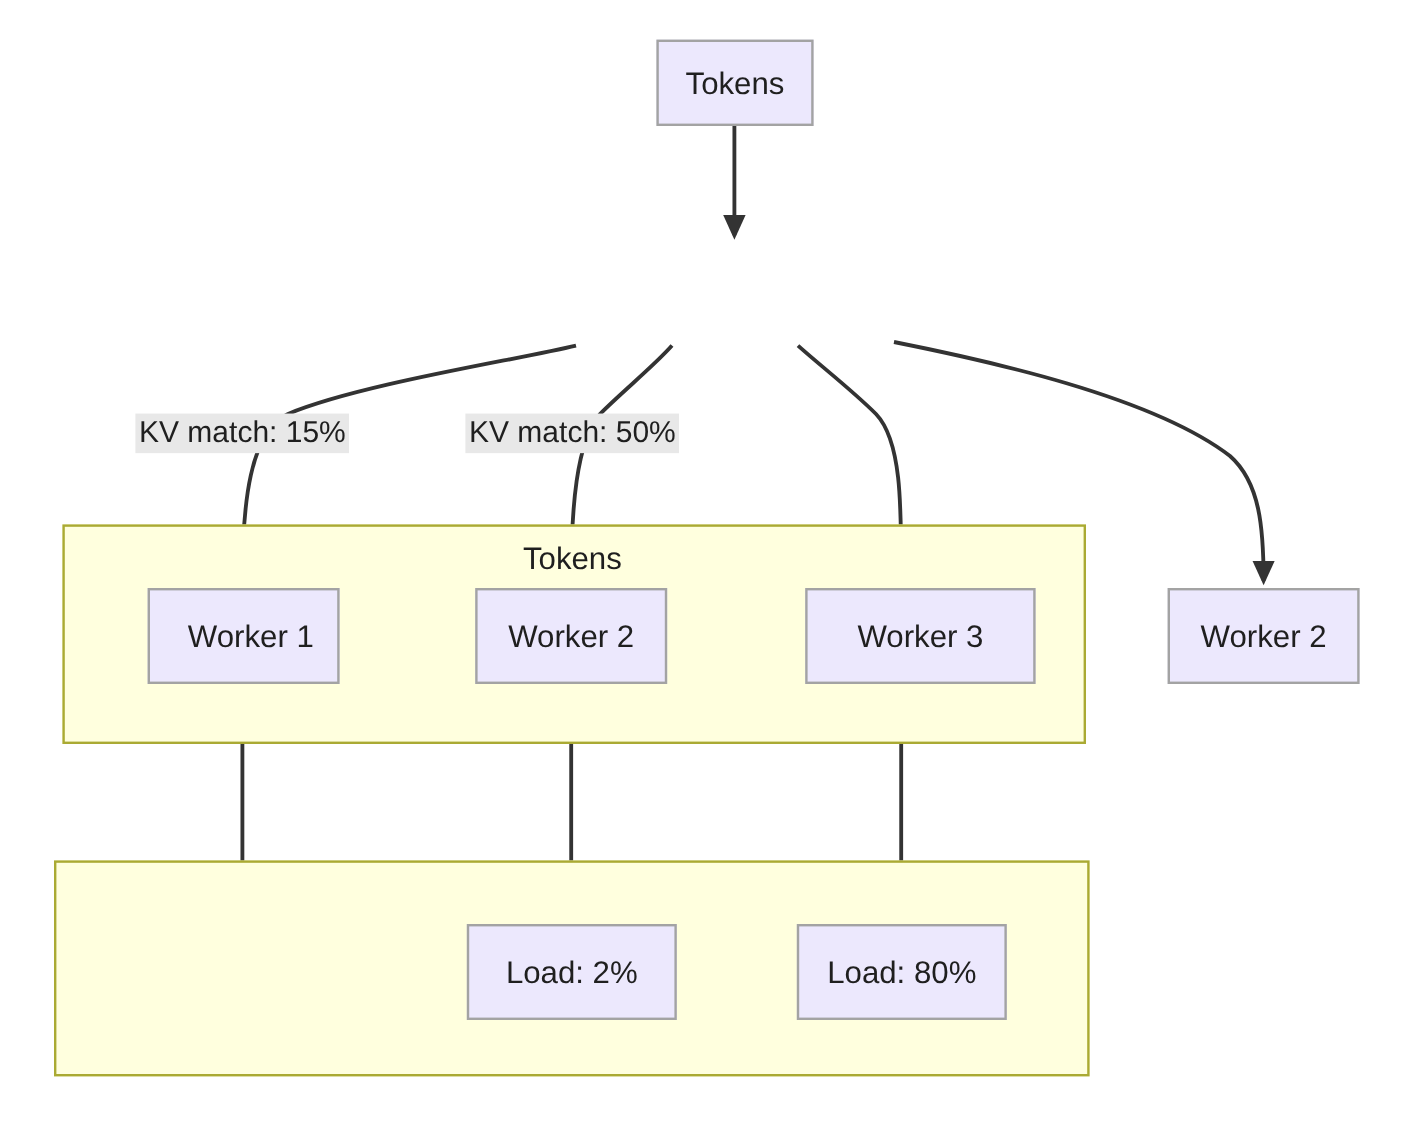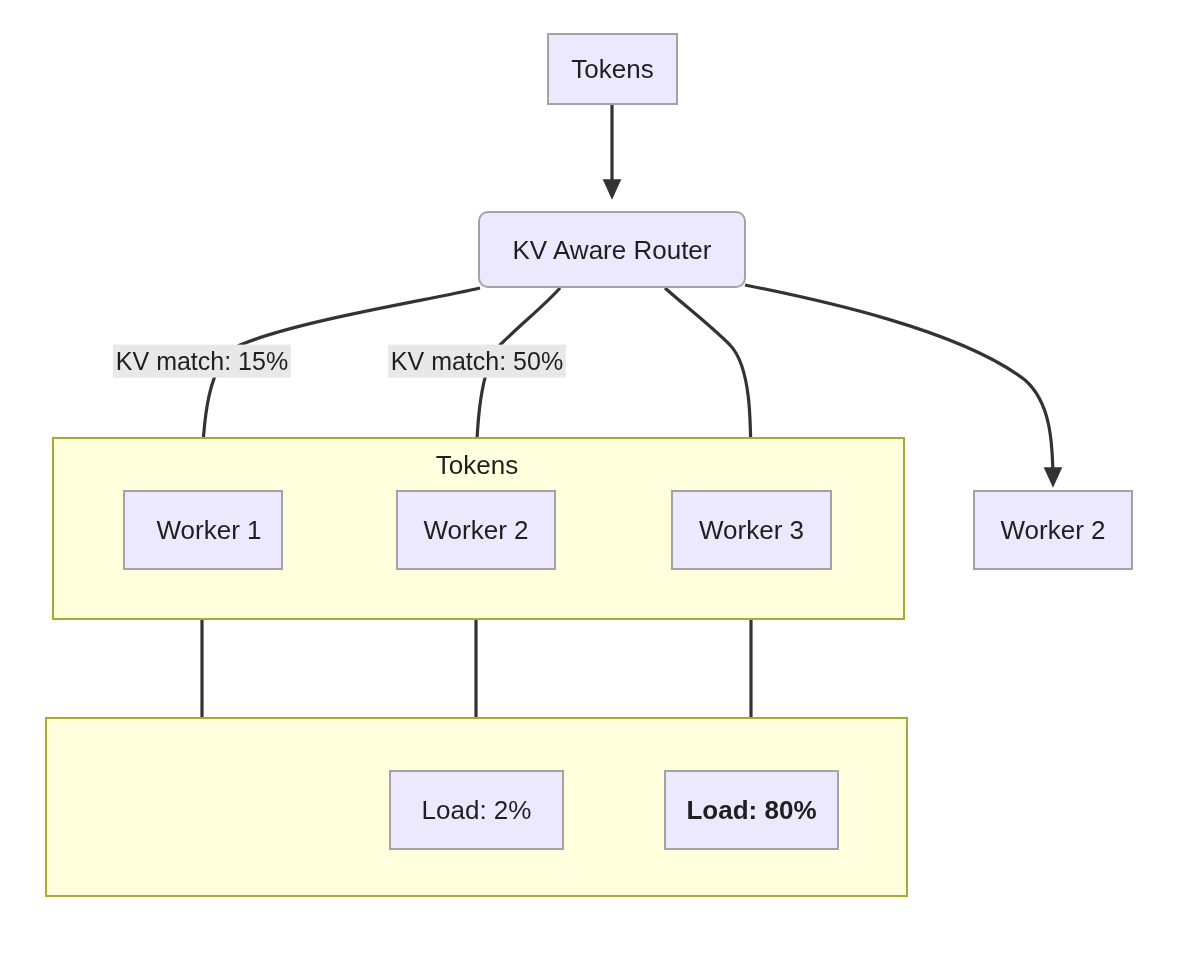--- a/index.html
+++ b/index.html
@@ -101,31 +101,30 @@
       <path d="M 745,285 C 820,300 960,330 1025,380 C 1050,402 1053,440 1053,484" marker-end="url(#arrow)"></path>
 
       <path d="M 202,570 L 202,764" marker-end="url(#arrow)"></path>
       <path d="M 476,570 L 476,764" marker-end="url(#arrow)"></path>
       <path d="M 751,570 L 751,764" marker-end="url(#arrow)"></path>
     </g>
   </svg>
 
   <div class="node" style="left:547px; top:33px; width:131px; height:72px;">Tokens</div>
 
-  <div class="node rounded" style="left:478px; top:211px; width:268px; height:77px;">KV Aware Router</div>
 
   <div class="node" style="left:123px; top:490px; width:160px; height:80px;padding-left:12px;">Worker 1</div>
 
   <div class="node" style="left:396px; top:490px; width:160px; height:80px;">Worker 2</div>
 
-  <div class="node" style="left:671px; top:490px; width:161px; height:80px;">Worker 3</div>
+  <div class="node" style="left:671px; top:490px; width:192px; height:80px;">Worker 3</div>
 
   <div class="node" style="left:973px; top:490px; width:160px; height:80px;">Worker 2</div>
 
 
   <div class="node" style="left:389px; top:770px; width:175px; height:80px;">Load: 2%</div>
 
-  <div class="node" style="left:664px; top:770px; width:175px; height:80px;font-weight:bold;">Load: 80%</div>
+  <div class="node" style="left:664px; top:770px; width:175px; height:80px;">Load: 80%</div>
 
   <div class="edge-label" style="left:202px; top:361px;">KV match: 15%</div>
   <div class="edge-label" style="left:477px; top:361px;">KV match: 50%</div>
 
 </div>
 
 </body></html>

